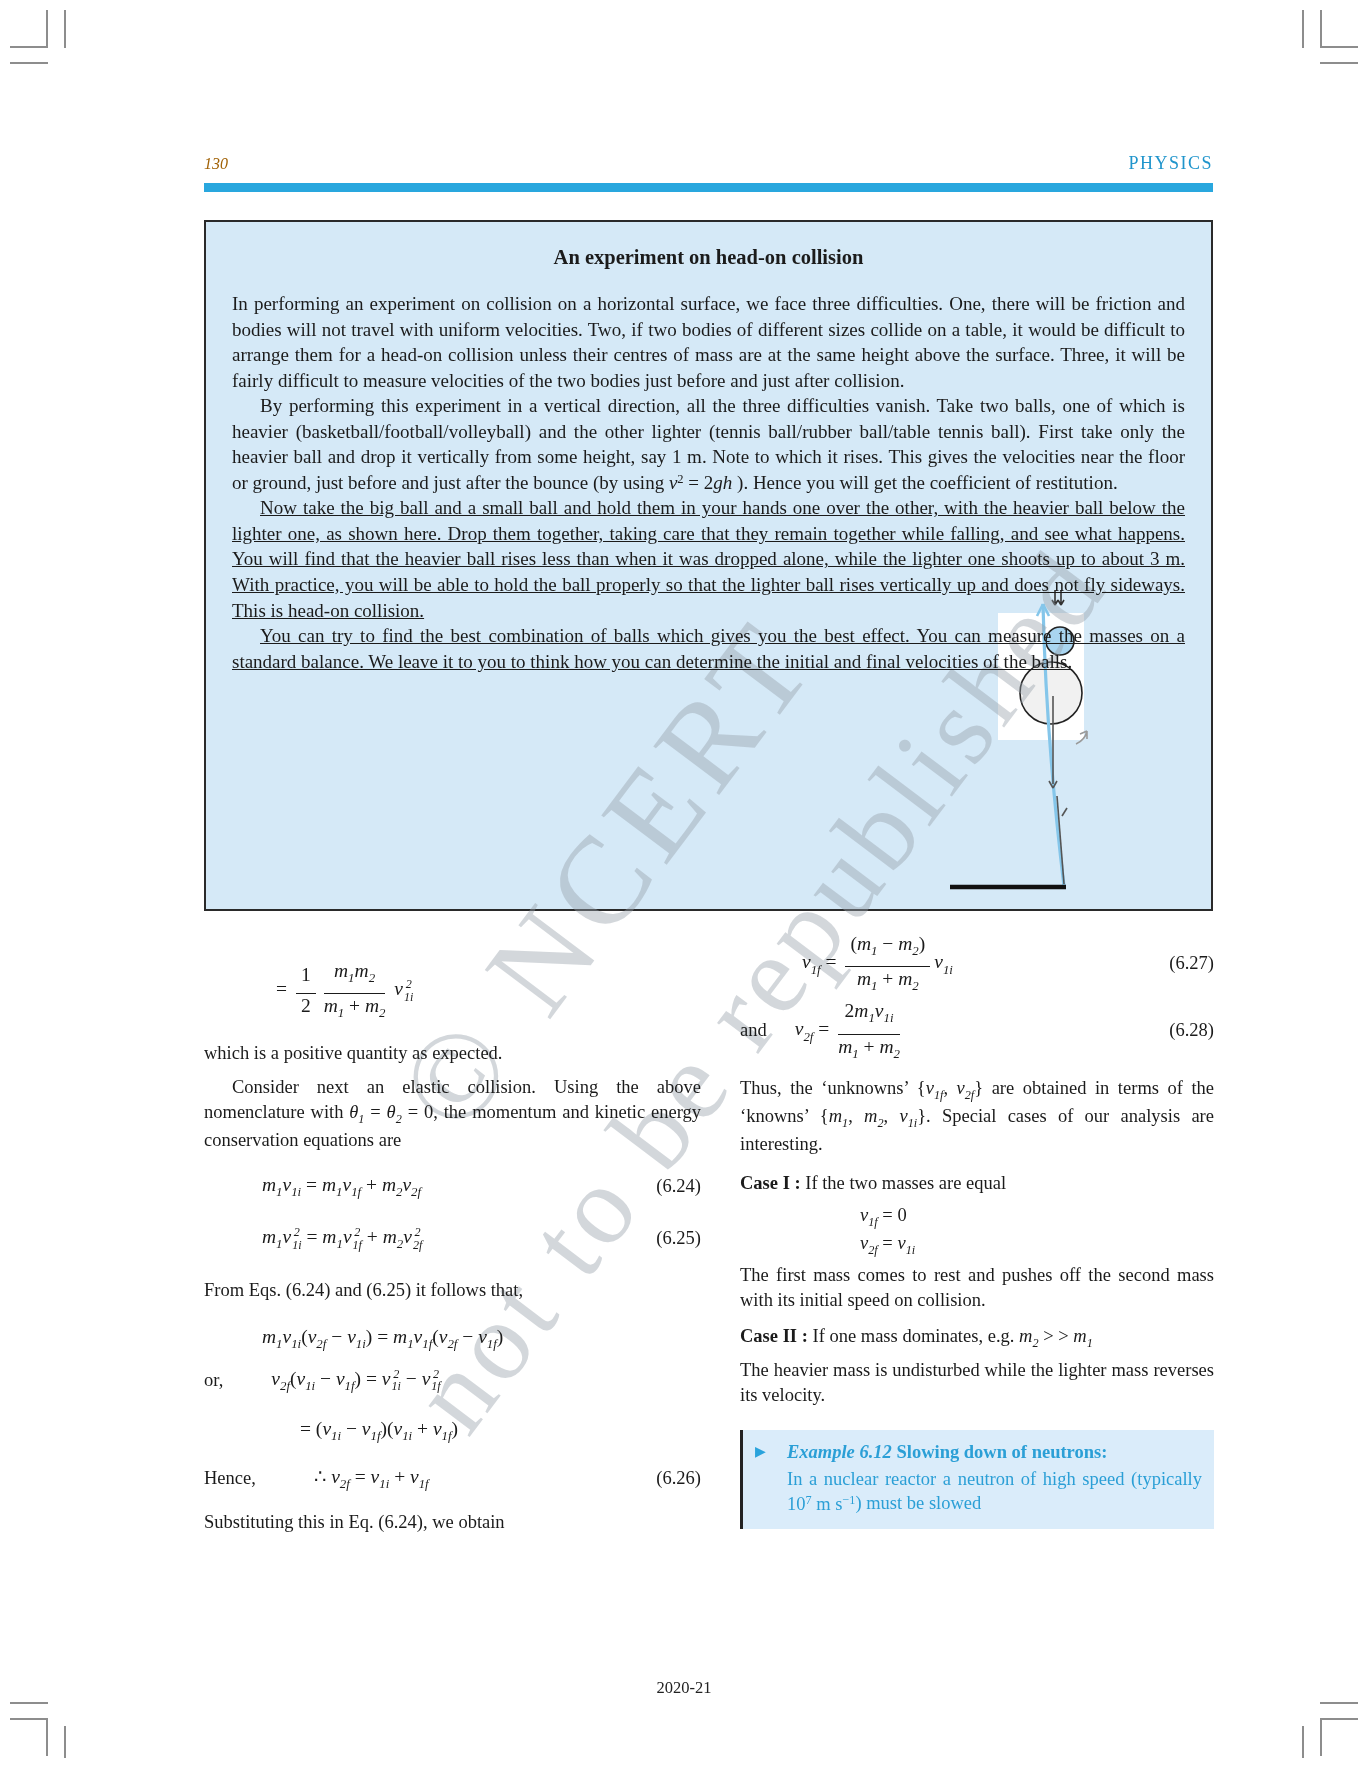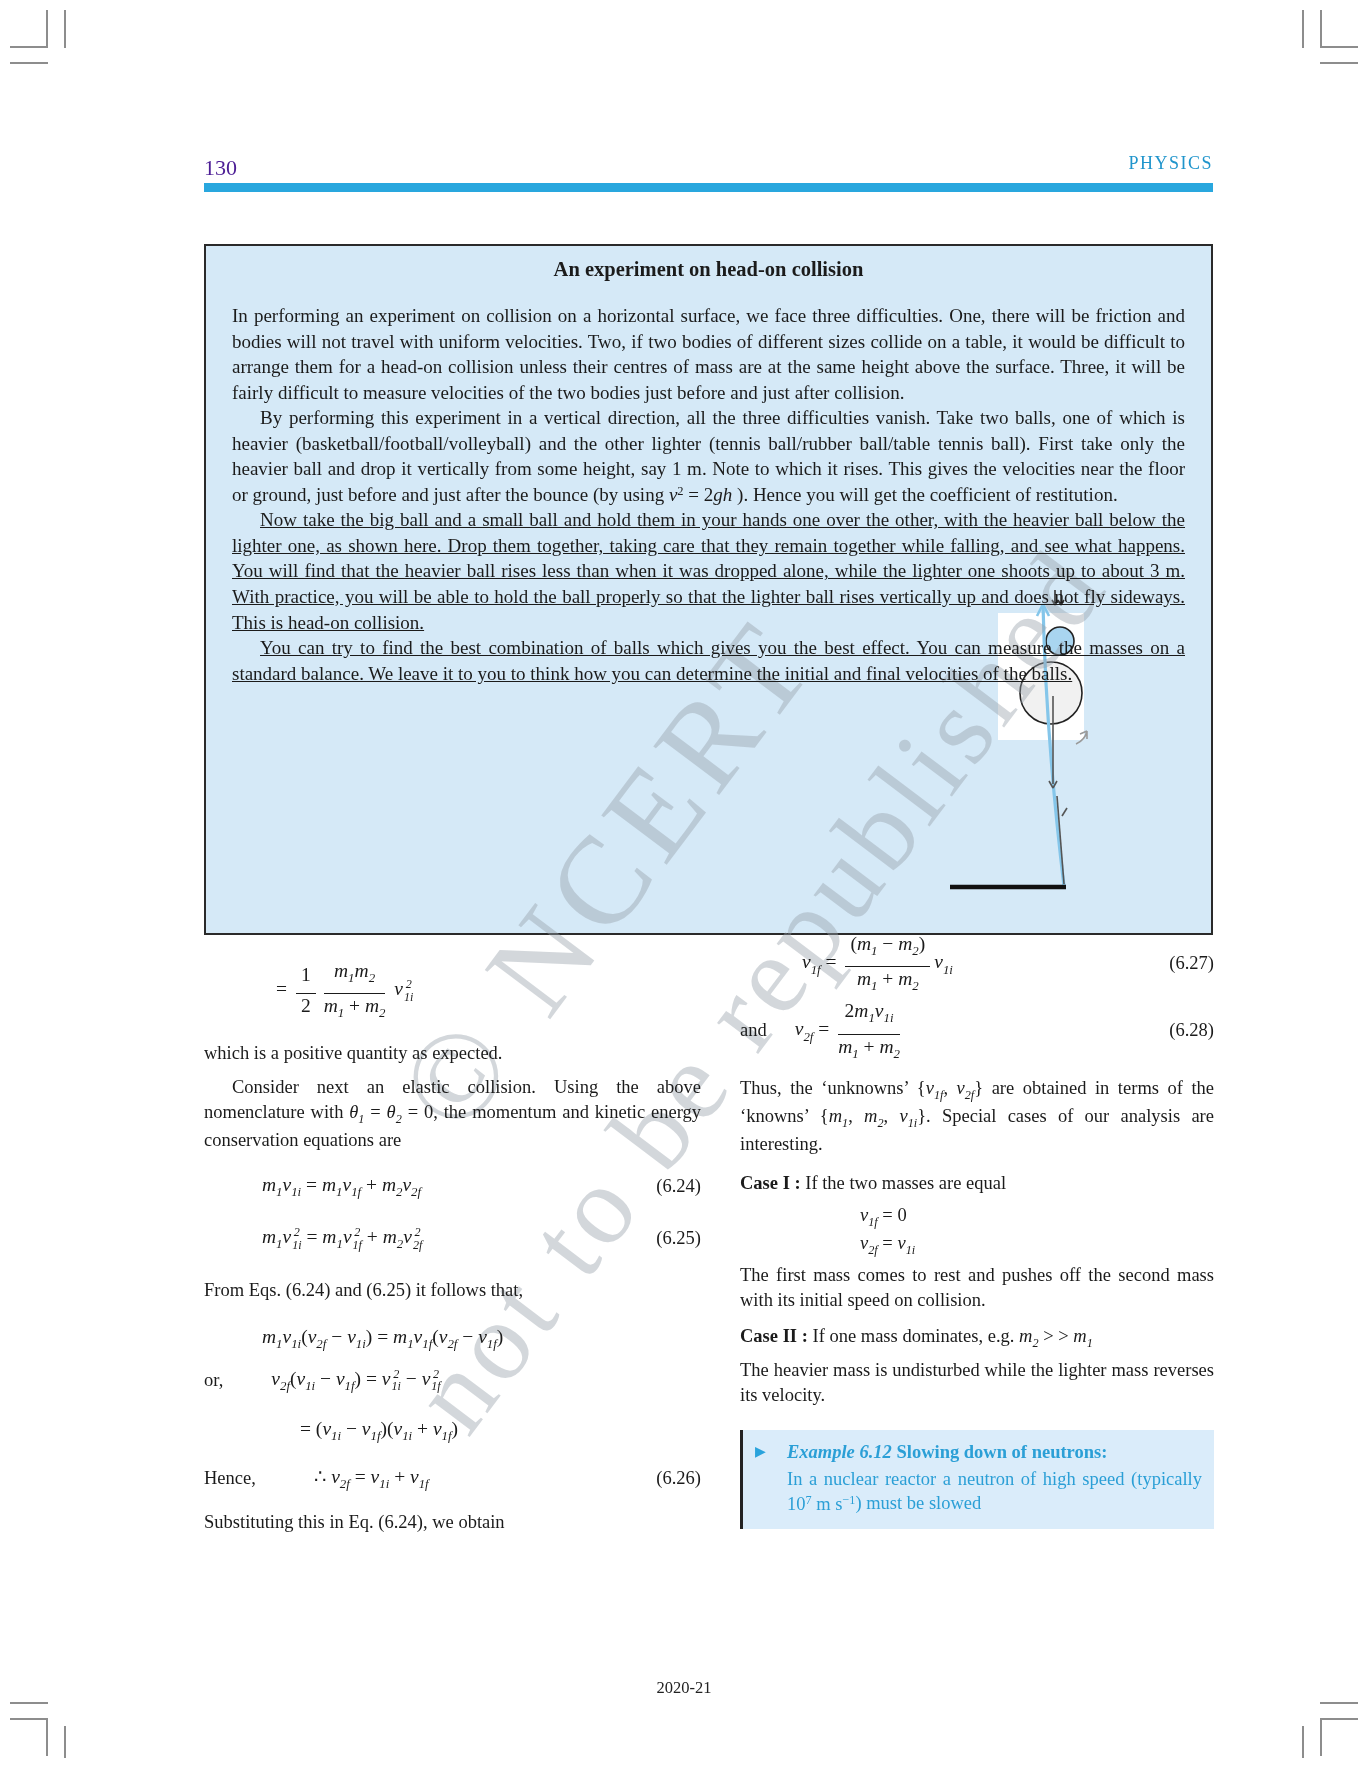--- a/index.html
+++ b/index.html
@@ -3,29 +3,29 @@
 <meta charset="utf-8">
 <style>
   html,body{margin:0;padding:0;background:#fff;}
   .page{position:relative;width:1368px;height:1766px;background:#ffffff;overflow:hidden;
         font-family:"Liberation Serif",serif;color:#1b1b1b;}
 
   
   .crop{position:absolute;background:#8d8d8d;}
 
   
-  .hdr-num{position:absolute;left:204px;top:155px;font-size:22px;color:#4c1d95;z-index:10;}
+  .hdr-num{position:absolute;left:204px;top:155px;font-size:16px;color:#a16207;z-index:10;font-style:italic;}
   .hdr-subj{position:absolute;left:204px;top:153px;width:1009px;text-align:right;
             font-size:18px;letter-spacing:1.5px;color:#2095cc;z-index:10;}
   .hdr-bar{position:absolute;left:204px;top:183px;width:1009px;height:9px;background:#29a7de;}
 
   
-  .expbox{position:absolute;left:204px;top:244px;width:1009px;height:691px;
+  .expbox{position:absolute;left:204px;top:220px;width:1009px;height:691px;
           background:#d5e9f7;border:2px solid #2a2a2a;box-sizing:border-box;
-          padding:4px 26px;}
+          padding:16px 26px;}
   .expbox h2{margin:8px 0 22px;text-align:center;font-size:20.5px;font-weight:bold;
              position:relative;z-index:10;}
   .expbox p{margin:0;font-size:19px;line-height:1.345;text-align:justify;
             position:relative;z-index:10;}
   .indent{text-indent:28px;}
   .wrap{margin-right:320px;text-decoration:underline;}
 
   
   .figure{position:absolute;left:840px;top:578px;width:250px;height:322px;z-index:4;}
 

